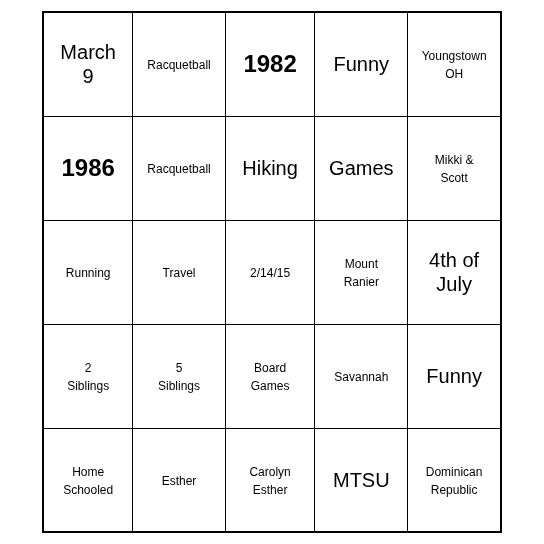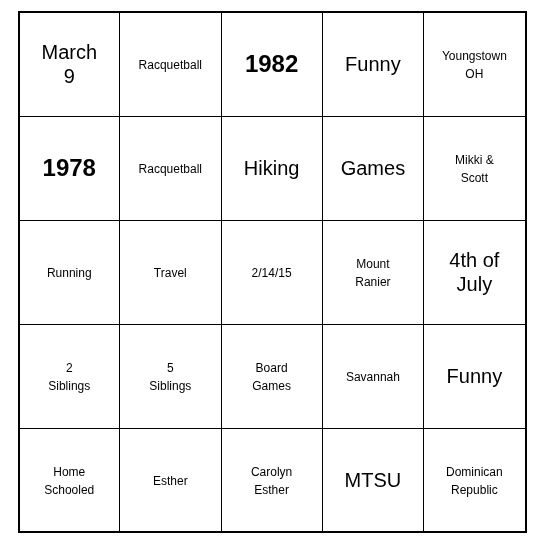--- a/index.html
+++ b/index.html
@@ -12,21 +12,21 @@
       width: 544px;
       height: 544px;
       background: #fff;
       font-family: Arial, sans-serif;
       display: flex;
       align-items: center;
       justify-content: center;
     }
 
     .bingo-grid {
-      width: 509px;
+      width: 460px;
       height: 520px;
       border-collapse: collapse;
       border: 2px solid #000;
     }
 
     .bingo-grid td {
       border: 1.5px solid #000;
       text-align: center;
       vertical-align: middle;
       padding: 4px;
@@ -58,21 +58,21 @@
 <table class="bingo-grid">
   <tbody id="grid-body">
   <tr>
         <td><span class="cell-text medium">March<br>9</span></td>
         <td><span class="cell-text small">Racquetball</span></td>
         <td><span class="cell-text large">1982</span></td>
         <td><span class="cell-text medium">Funny</span></td>
         <td><span class="cell-text small">Youngstown<br>OH</span></td>
       </tr>
       <tr>
-        <td><span class="cell-text large">1978</span></td>
+        <td><span class="cell-text large">1986</span></td>
         <td><span class="cell-text small">Racquetball</span></td>
         <td><span class="cell-text medium">Hiking</span></td>
         <td><span class="cell-text medium">Games</span></td>
         <td><span class="cell-text small">Mikki &amp;<br>Scott</span></td>
       </tr>
       <tr>
         <td><span class="cell-text small">Running</span></td>
         <td><span class="cell-text small">Travel</span></td>
         <td><span class="cell-text small">2/14/15</span></td>
         <td><span class="cell-text small">Mount<br>Ranier</span></td>

